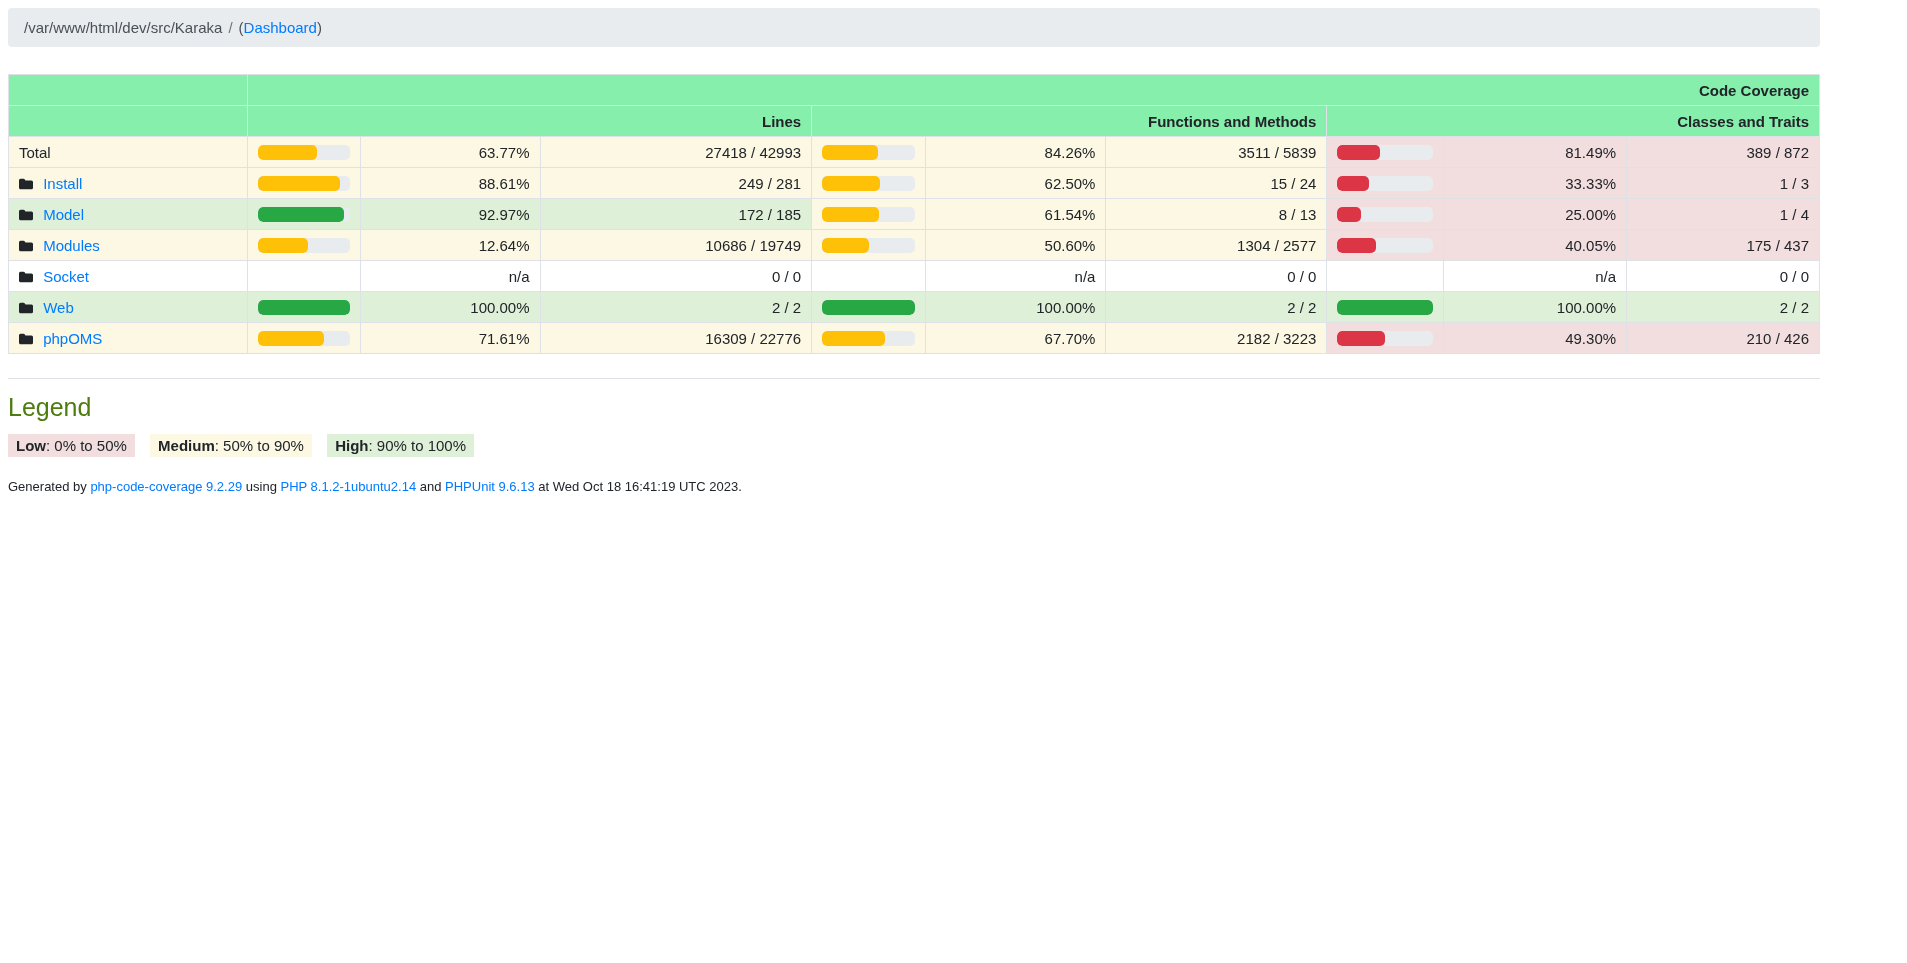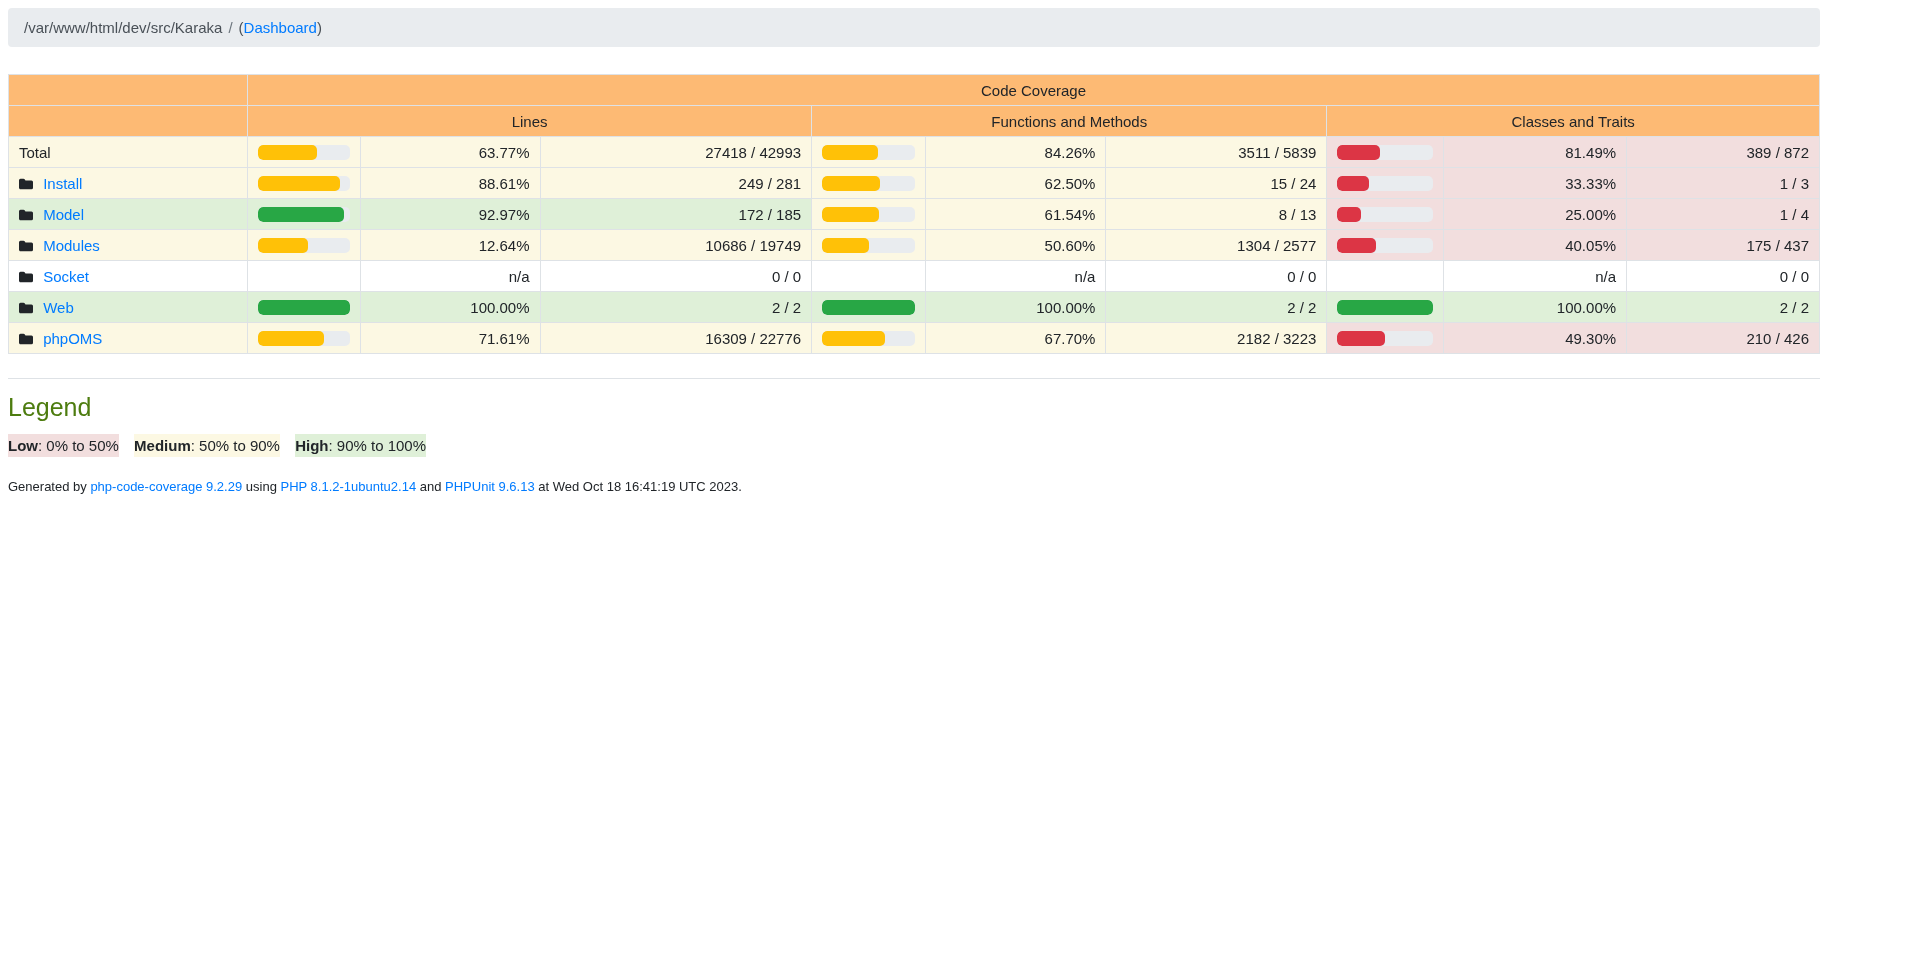--- a/index.html
+++ b/index.html
@@ -33,21 +33,21 @@
     margin-bottom: 24px;
   }
   table.coverage td {
     border: 1px solid #dee2e6;
     padding: 5px 10px;
     height: 31px;
     font-size: 15px;
     overflow: hidden;
     white-space: nowrap;
   }
-  td.head { text-align: center; font-weight: normal; background: #fdba74; }
+  td.head { text-align: right; font-weight: bold; background: #86efac; }
   td.name-cell { text-align: left; }
   td.pct-cell, td.frac-cell { text-align: right; }
   td.bar-cell { padding: 8px 9px; }
 
   .progress {
     background: #e9ecef;
     border-radius: 5px;
     height: 15px;
     width: 100%;
     overflow: hidden;
@@ -61,21 +61,21 @@
   td.level-warning .progress-fill { background: #ffc107; }
   td.level-success .progress-fill { background: #28a745; }
   td.level-danger  .progress-fill { background: #dc3545; }
 
   .folder-icon { display: inline-block; vertical-align: -2px; margin-right: 6px; }
 
   
   hr { border: 0; border-top: 1px solid #dee2e6; margin: 0 0 14px 0; }
   .legend-title { font-size: 25px; font-weight: 400; margin: 0 0 12px 0; color: #4d7c0f; }
   .legend-items { margin-bottom: 22px; }
-  .legend-box { display: inline-block; padding: 3px 0; margin-right: 11px; font-size: 15px; }
+  .legend-box { display: inline-block; padding: 3px 8px; margin-right: 11px; font-size: 15px; }
   .legend-box b { font-weight: bold; }
   .lv-danger  { background: #f2dede; }
   .lv-warning { background: #fcf8e3; }
   .lv-success { background: #dff0d8; text-align: right; }
   .footer-note { font-size: 13px; color: #212529; margin: 0; }
 </style>
 </head>
 <body>
 
 <div class="page">

